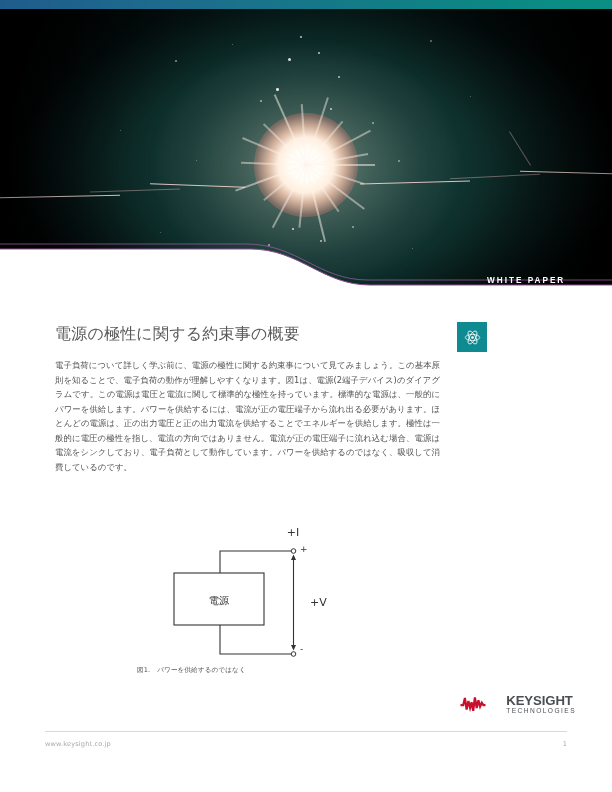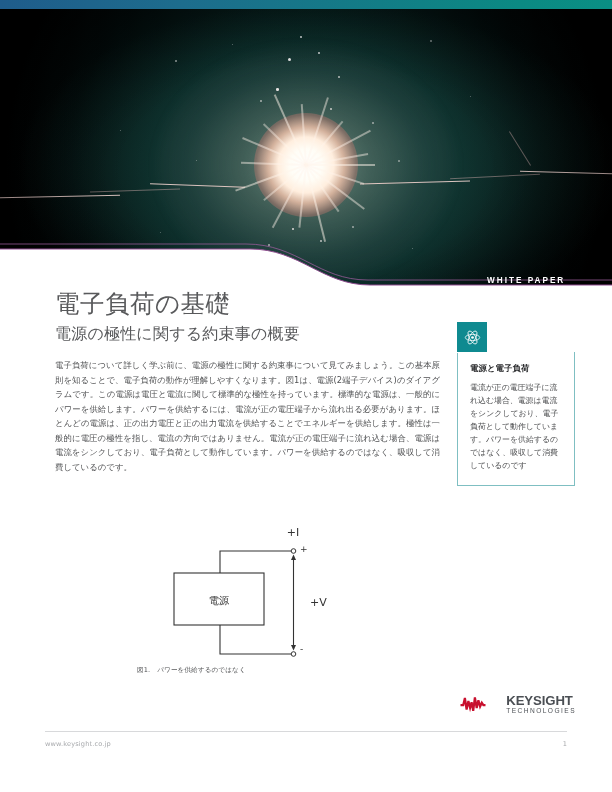--- a/index.html
+++ b/index.html
@@ -208,42 +208,37 @@
       <svg width="612" height="70" viewBox="0 0 612 70">
         <path d="M0,16 L250,16 C300,16 322,52 370,52 L612,52 L612,70 L0,70 Z" fill="#ffffff"></path>
         <path d="M0,16 L250,16 C300,16 322,52 370,52 L612,52" fill="none" stroke="#8e4a8e" stroke-width="1"></path>
         <path d="M0,11 L246,11 C298,11 318,47 368,47 L612,47" fill="none" stroke="#9d5c9d" stroke-width="0.9" opacity="0.85"></path>
       </svg>
     </div>
 
     <div class="wp-label">WHITE PAPER</div>
   </div>
 
-  <div class="title">電子負荷の基礎</div>
   <div class="subtitle">電源の極性に関する約束事の概要</div>
 
   <div class="body-col">
     <p>電子負荷について詳しく学ぶ前に、電源の極性に関する約束事について見てみましょう。この基本原則を知ることで、電子負荷の動作が理解しやすくなります。図1は、電源(2端子デバイス)のダイアグラムです。この電源は電圧と電流に関して標準的な極性を持っています。標準的な電源は、一般的にパワーを供給します。パワーを供給するには、電流が正の電圧端子から流れ出る必要があります。ほとんどの電源は、正の出力電圧と正の出力電流を供給することでエネルギーを供給します。極性は一般的に電圧の極性を指し、電流の方向ではありません。電流が正の電圧端子に流れ込む場合、電源は電流をシンクしており、電子負荷として動作しています。パワーを供給するのではなく、吸収して消費しているのです。</p>
   </div>
 
   <div class="callout">
     <div class="callout-tab">
       <svg width="17" height="17" viewBox="0 0 24 24">
         <g fill="none" stroke="#ffffff" stroke-width="1.1">
           <ellipse cx="12" cy="12" rx="10.2" ry="4.3"></ellipse>
           <ellipse cx="12" cy="12" rx="10.2" ry="4.3" transform="rotate(60 12 12)"></ellipse>
           <ellipse cx="12" cy="12" rx="10.2" ry="4.3" transform="rotate(120 12 12)"></ellipse>
         </g>
         <circle cx="12" cy="12" r="1.9" fill="#ffffff"></circle>
       </svg>
     </div>
-    <div class="callout-box">
-      <div class="callout-title">電源と電子負荷</div>
-      <div class="callout-text">電流が正の電圧端子に流れ込む場合、電源は電流をシンクしており、電子負荷として動作しています。パワーを供給するのではなく、吸収して消費しているのです</div>
-    </div>
   </div>
 
   <div class="figure">
     <svg width="230" height="165" viewBox="0 0 230 165">
 
       <rect x="24" y="53" width="90" height="52" fill="#ffffff" stroke="#333333" stroke-width="1.1"></rect>
 
       <path d="M70,53 L70,31 L141,31" fill="none" stroke="#333333" stroke-width="1.1"></path>
       <path d="M70,105 L70,134 L141,134" fill="none" stroke="#333333" stroke-width="1.1"></path>
 

